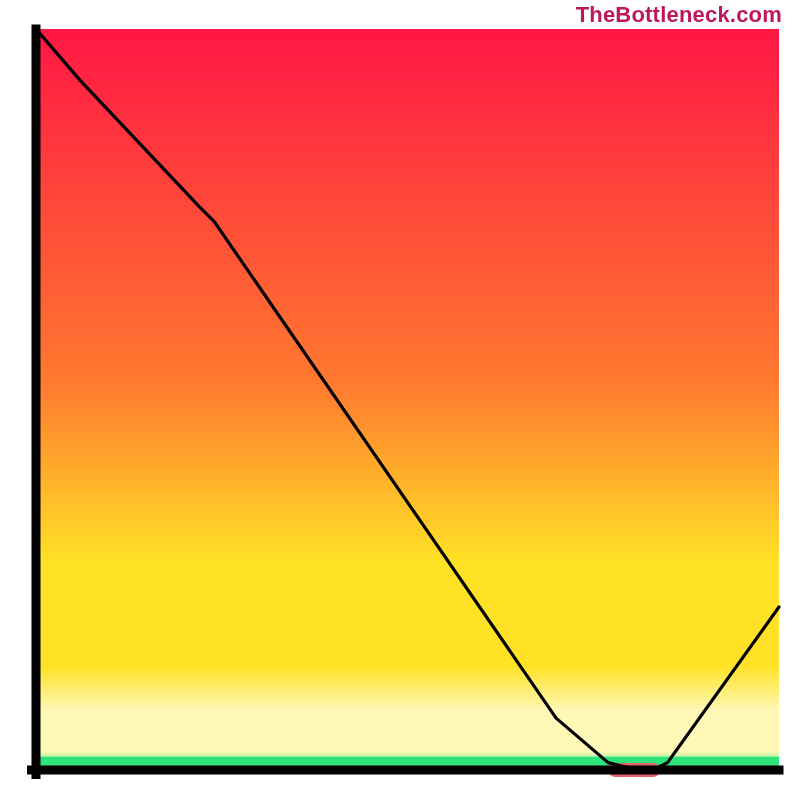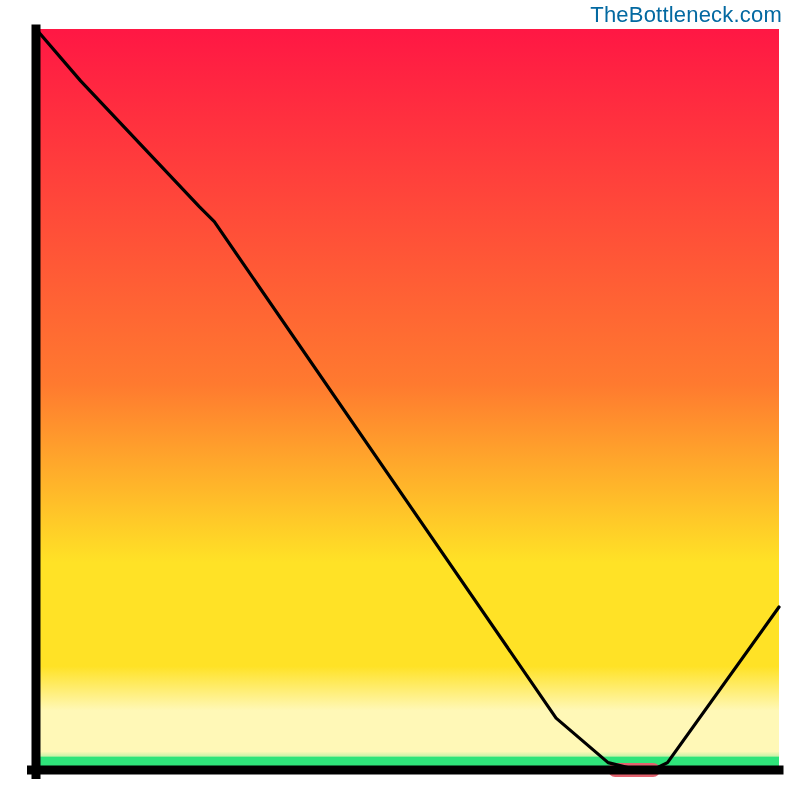--- a/index.html
+++ b/index.html
@@ -13,23 +13,23 @@
   }
   #container {
     position: relative;
     width: 800px;
     height: 800px;
   }
   #watermark {
     position: absolute;
     top: 2px;
     right: 18px;
-    color: #0369a1;
+    color: #be185d;
     font-size: 22px;
-    font-weight: 400;
+    font-weight: 700;
     letter-spacing: 0.2px;
     z-index: 5;
     user-select: none;
   }
   svg {
     position: absolute;
     top: 0;
     left: 0;
   }
 </style>

